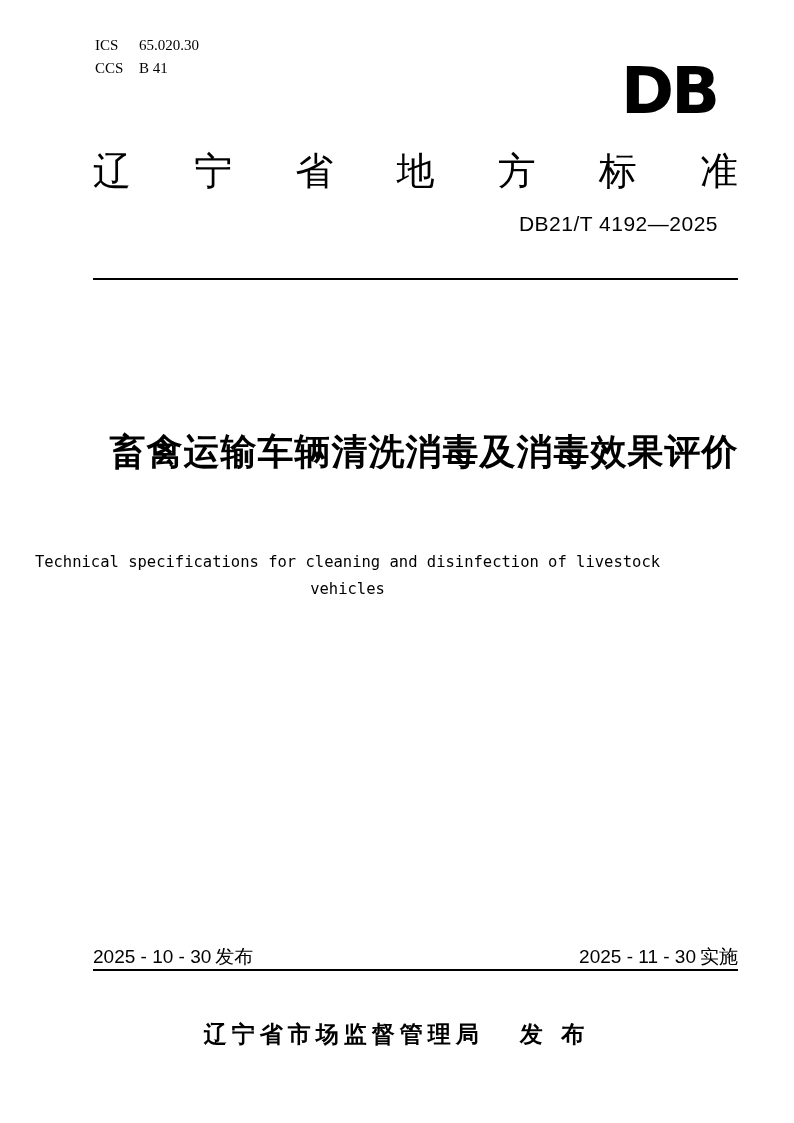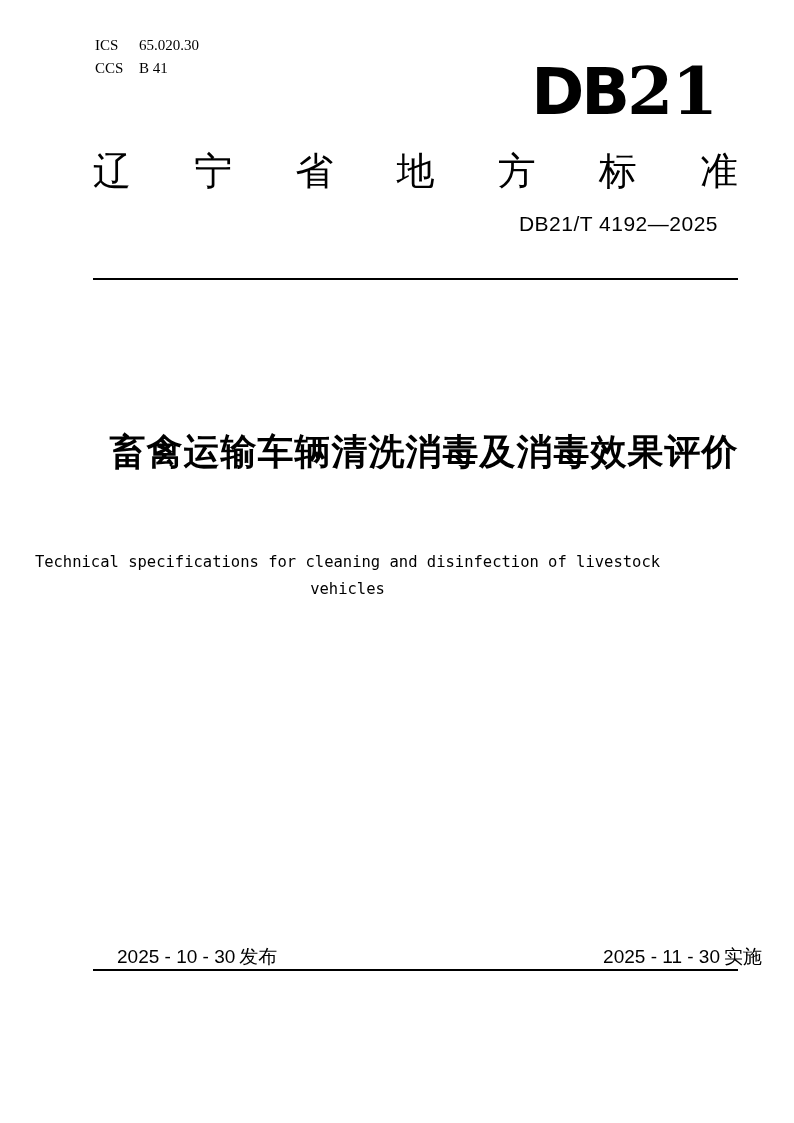--- a/index.html
+++ b/index.html
@@ -70,21 +70,21 @@
     position:absolute; left:0; top:549px; width:695px;
     text-align:center;
     font-family:"DejaVu Sans Mono", monospace;
     font-size:15.5px; line-height:27px;
   }
 
   
   .dates {
     position:absolute; left:93px; top:946px; width:645px;
     display:flex; justify-content:space-between;
-    font-size:19px; line-height:22px;margin-left:24px;
+    font-size:19px; line-height:22px;
   }
   .date-label { margin-left:4px; }
 
   
   .publisher {
     position:absolute; left:0; top:1019px; width:794px;
     display:flex; justify-content:center; align-items:baseline;
     font-size:23px; font-weight:700; line-height:30px;
   }
   .publisher-name { letter-spacing:5px; }
@@ -101,21 +101,20 @@
       <span>65.020.30</span>
     </div>
     <div class="ics-row">
       <span class="ics-label">CCS</span>
       <span>B 41</span>
     </div>
   </div>
 
   <div class="logo">
     <span class="logo-db">DB</span>
-    <span class="logo-21">21</span>
   </div>
 
   <div class="std-type">
       <span>辽</span>
       <span>宁</span>
       <span>省</span>
       <span>地</span>
       <span>方</span>
       <span>标</span>
       <span>准</span>
@@ -138,14 +137,18 @@
     <div>
       <span>2025 - 10 - 30</span><span class="date-label">发布</span>
     </div>
     <div>
       <span>2025 - 11 - 30</span><span class="date-label">实施</span>
     </div>
   </div>
 
   <div class="rule rule-bottom"></div>
 
+  <div class="publisher">
+    <span class="publisher-name">辽宁省市场监督管理局</span>
+    <span class="publish-label">发 布</span>
+  </div>
 
 </div>
 
 </body></html>

